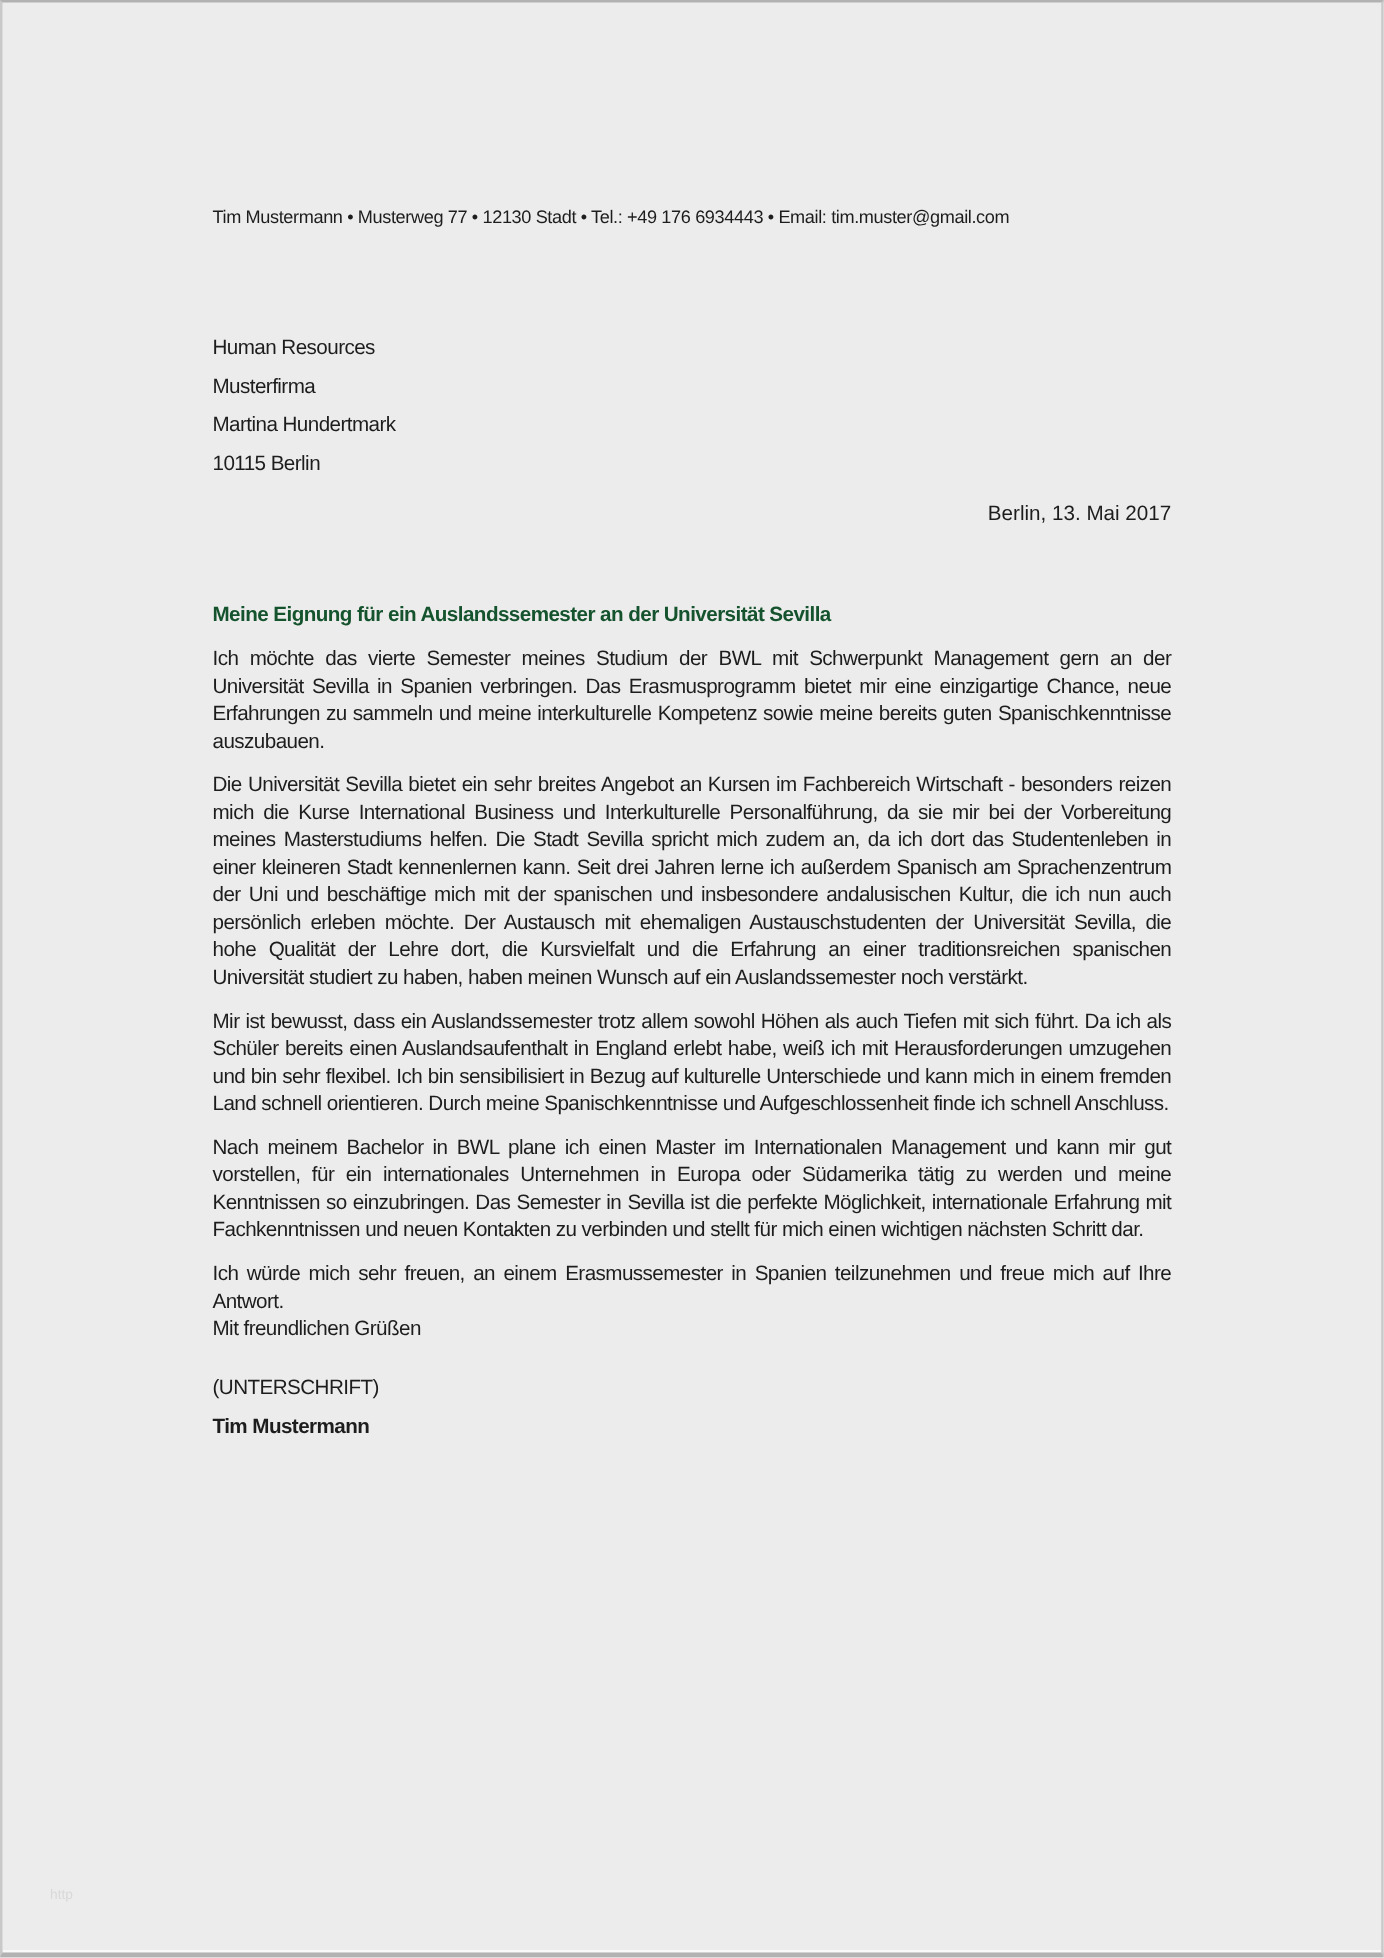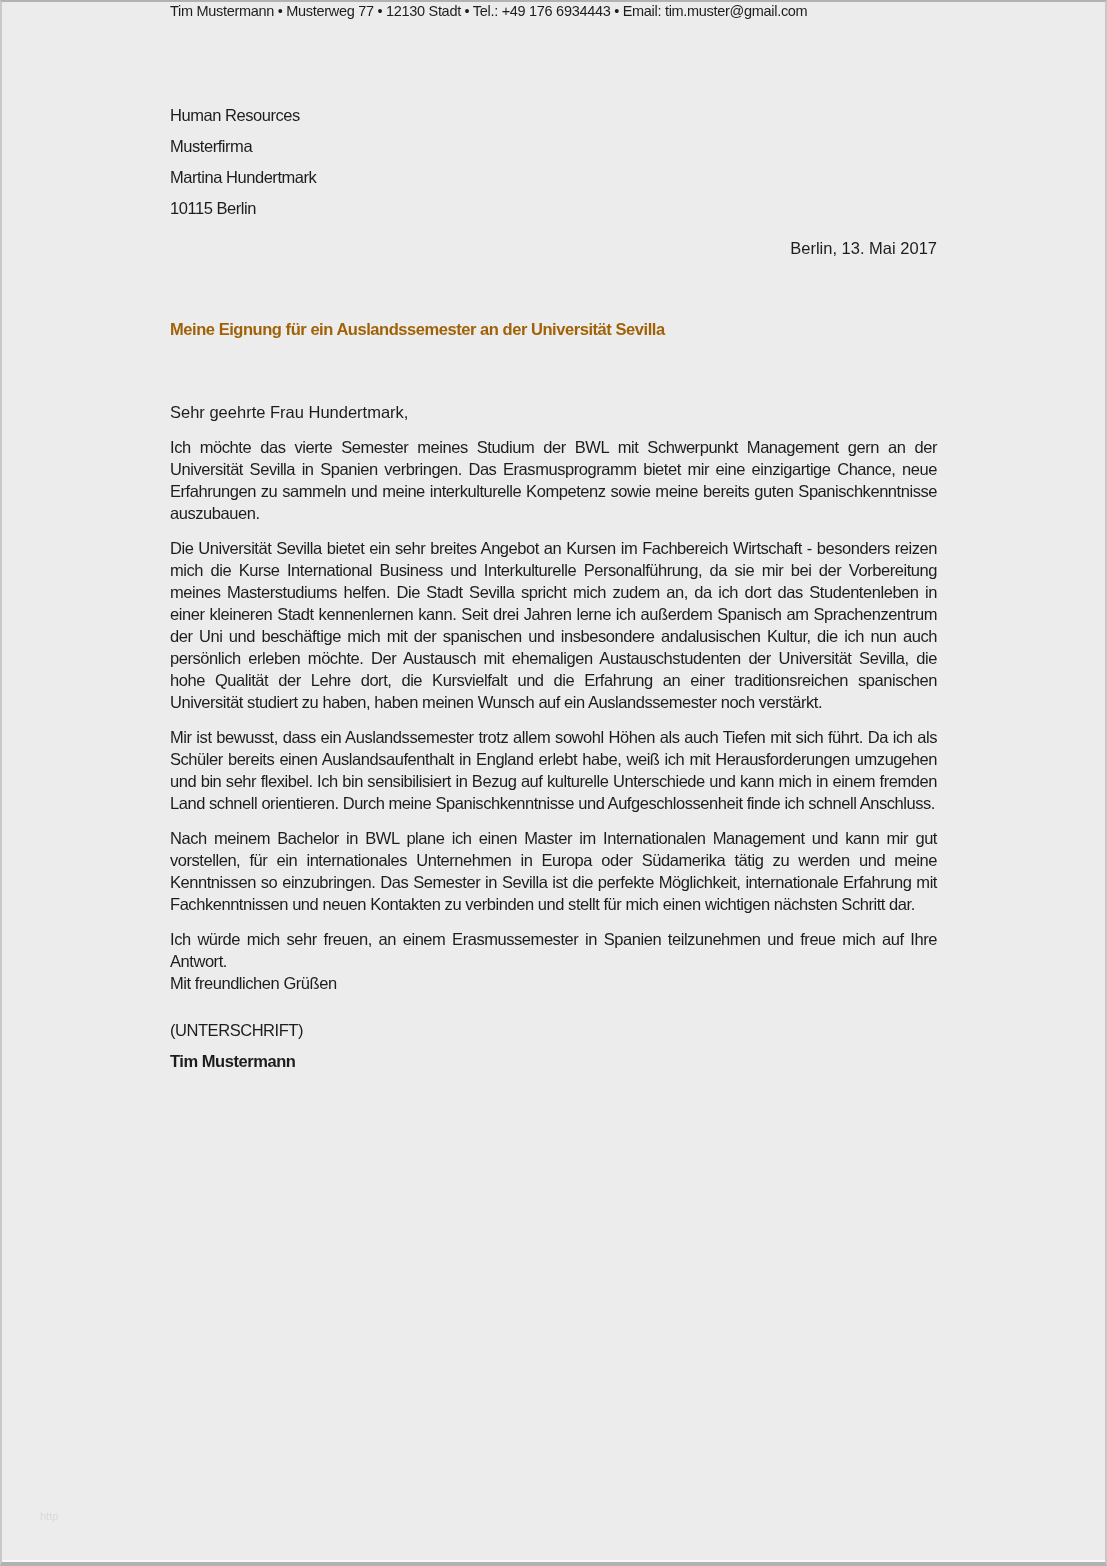--- a/index.html
+++ b/index.html
@@ -20,20 +20,21 @@
     background: #ececec;
     border-top: 2px solid #b2b2b2;
     border-bottom: 4px solid #b2b2b2;
     border-left: 2px solid #c9c9c9;
     border-right: 2px solid #c9c9c9;
     box-shadow: inset 0 -2px 0 #f9f9f9;
     overflow: hidden;
   }
   .content {
     margin: 0 168px;
+    padding-top: 163px;
     color: #1d1d1d;
     font-size: 16.5px;
     line-height: 22px;
     letter-spacing: -0.45px; 
   }
   .sender-line {
     font-size: 14.5px;
     line-height: 18px;
     letter-spacing: -0.3px;
     white-space: nowrap;
@@ -45,21 +46,21 @@
     margin-bottom: 9px;
   }
   .date-line {
     margin-top: 18px;
     text-align: right;
     letter-spacing: 0; 
   }
   .subject {
     margin-top: 59px;
     font-weight: bold;
-    color: #a16207;
+    color: #14532d;
   }
   .salutation {
     margin-top: 61px;
     letter-spacing: 0; 
   }
   p.para {
     margin: 13px 0 0 0;
     text-align: justify;
     hyphens: none;
   }
@@ -94,21 +95,20 @@
       <div class="addr-line">Human Resources</div>
       <div class="addr-line">Musterfirma</div>
       <div class="addr-line">Martina Hundertmark</div>
       <div class="addr-line">10115 Berlin</div>
     </div>
 
     <div class="date-line">Berlin, 13. Mai 2017</div>
 
     <div class="subject">Meine Eignung für ein Auslandssemester an der Universität Sevilla</div>
 
-    <div class="salutation">Sehr geehrte Frau Hundertmark,</div>
 
     <p class="para">Ich möchte das vierte Semester meines Studium der BWL mit Schwerpunkt Management gern an der Universität Sevilla in Spanien verbringen. Das Erasmusprogramm bietet mir eine einzigartige Chance, neue Erfahrungen zu sammeln und meine interkulturelle Kompetenz sowie meine bereits guten Spanischkenntnisse auszubauen.</p>
     <p class="para">Die Universität Sevilla bietet ein sehr breites Angebot an Kursen im Fachbereich Wirtschaft - besonders reizen mich die Kurse International Business und Interkulturelle Personalführung, da sie mir bei der Vorbereitung meines Masterstudiums helfen. Die Stadt Sevilla spricht mich zudem an, da ich dort das Studentenleben in einer kleineren Stadt kennenlernen kann. Seit drei Jahren lerne ich außerdem Spanisch am Sprachenzentrum der Uni und beschäftige mich mit der spanischen und insbesondere andalusischen Kultur, die ich nun auch persönlich erleben möchte. Der Austausch mit ehemaligen Austauschstudenten der Universität Sevilla, die hohe Qualität der Lehre dort, die Kursvielfalt und die Erfahrung an einer traditionsreichen spanischen Universität studiert zu haben, haben meinen Wunsch auf ein Auslandssemester noch verstärkt.</p>
     <p class="para">Mir ist bewusst, dass ein Auslandssemester trotz allem sowohl Höhen als auch Tiefen mit sich führt. Da ich als Schüler bereits einen Auslandsaufenthalt in England erlebt habe, weiß ich mit Herausforderungen umzugehen und bin sehr flexibel. Ich bin sensibilisiert in Bezug auf kulturelle Unterschiede und kann mich in einem fremden Land schnell orientieren. Durch meine Spanischkenntnisse und Aufgeschlossenheit finde ich schnell Anschluss.</p>
     <p class="para">Nach meinem Bachelor in BWL plane ich einen Master im Internationalen Management und kann mir gut vorstellen, für ein internationales Unternehmen in Europa oder Südamerika tätig zu werden und meine Kenntnissen so einzubringen. Das Semester in Sevilla ist die perfekte Möglichkeit, internationale Erfahrung mit Fachkenntnissen und neuen Kontakten zu verbinden und stellt für mich einen wichtigen nächsten Schritt dar.</p>
     <p class="para">Ich würde mich sehr freuen, an einem Erasmussemester in Spanien teilzunehmen und freue mich auf Ihre Antwort.</p>
 
     <div class="closing">Mit freundlichen Grüßen</div>
 
     <div class="sig-placeholder">(UNTERSCHRIFT)</div>

